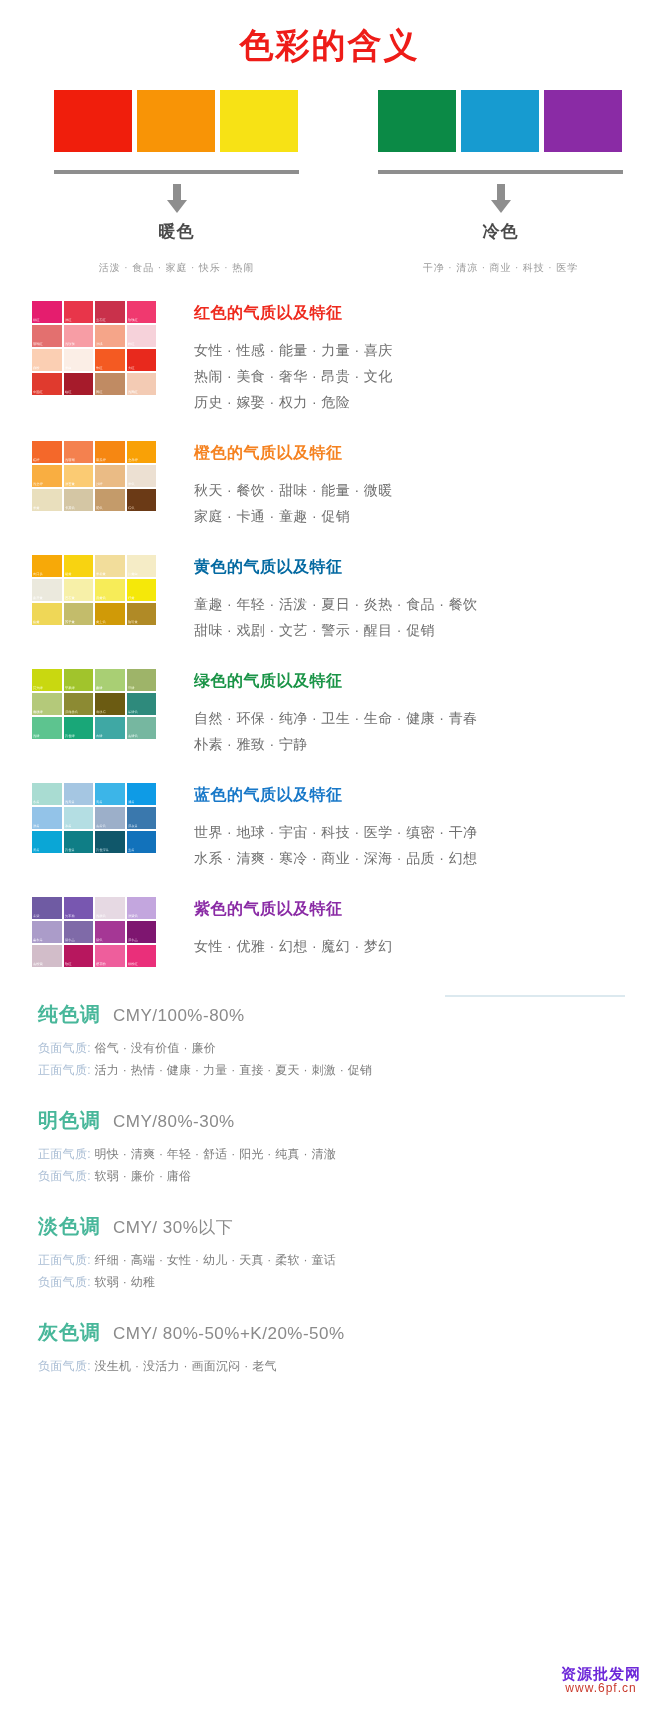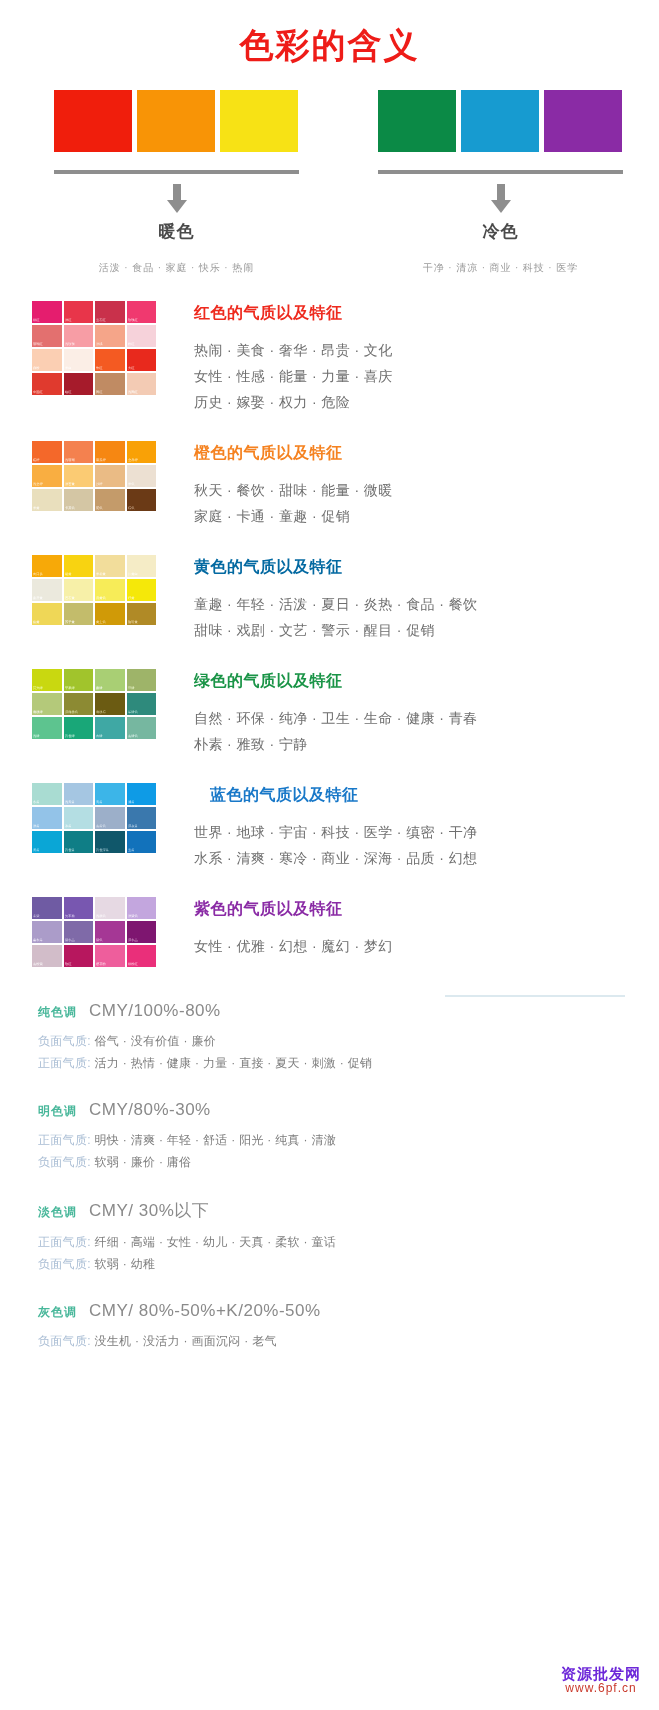--- a/index.html
+++ b/index.html
@@ -166,21 +166,21 @@
   .tone-block {
     margin-bottom: 26px;
   }
   .tone-head {
     display: flex;
     align-items: baseline;
     gap: 12px;
     margin-bottom: 9px;
   }
   .tone-name {
-    font-size: 12px;
+    font-size: 20px;
     font-weight: bold;
     color: #48b79a;
     letter-spacing: 1px;
   }
   .tone-formula {
     font-size: 17px;
     color: #8a8a8a;
     letter-spacing: 0.5px;
   }
   .tone-row {
@@ -312,22 +312,22 @@
             <div class="hue-cell" style="background: rgb(192, 139, 99);">
               <span class="cell-label" style="color: rgb(247, 230, 218);">陶红</span>
             </div>
             <div class="hue-cell" style="background: rgb(243, 203, 180);">
               <span class="cell-label" style="color: rgb(255, 255, 255);">浅陶红</span>
             </div>
           </div>
         </div>
         <div class="hue-text">
           <div class="hue-heading" style="color: rgb(238, 42, 30);">红色的气质以及特征</div>
+          <div class="hue-line">女性 · 性感 · 能量 · 力量 · 喜庆</div>
           <div class="hue-line">热闹 · 美食 · 奢华 · 昂贵 · 文化</div>
-          <div class="hue-line">女性 · 性感 · 能量 · 力量 · 喜庆</div>
           <div class="hue-line">历史 · 嫁娶 · 权力 · 危险</div>
         </div>
       </div>
       <div class="hue-section">
         <div class="hue-grid">
           <div class="hue-row">
             <div class="hue-cell" style="background: rgb(244, 104, 42);">
               <span class="cell-label" style="color: rgb(255, 227, 212);">暖橙</span>
             </div>
             <div class="hue-cell" style="background: rgb(244, 129, 79);">
@@ -516,21 +516,21 @@
             </div>
             <div class="hue-cell" style="background: rgb(16, 87, 106);">
               <span class="cell-label" style="color: rgb(191, 221, 230);">孔雀深蓝</span>
             </div>
             <div class="hue-cell" style="background: rgb(18, 114, 187);">
               <span class="cell-label" style="color: rgb(210, 232, 250);">宝蓝</span>
             </div>
           </div>
         </div>
         <div class="hue-text">
-          <div class="hue-heading" style="color: rgb(24, 120, 200); margin-left: 16px;">蓝色的气质以及特征</div>
+          <div class="hue-heading" style="color: rgb(24, 120, 200);">蓝色的气质以及特征</div>
           <div class="hue-line">世界 · 地球 · 宇宙 · 科技 · 医学 · 缜密 · 干净</div>
           <div class="hue-line">水系 · 清爽 · 寒冷 · 商业 · 深海 · 品质 · 幻想</div>
         </div>
       </div>
       <div class="hue-section">
         <div class="hue-grid">
           <div class="hue-row">
             <div class="hue-cell" style="background: rgb(111, 91, 163);">
               <span class="cell-label" style="color: rgb(221, 212, 240);">蓝紫</span>
             </div>

